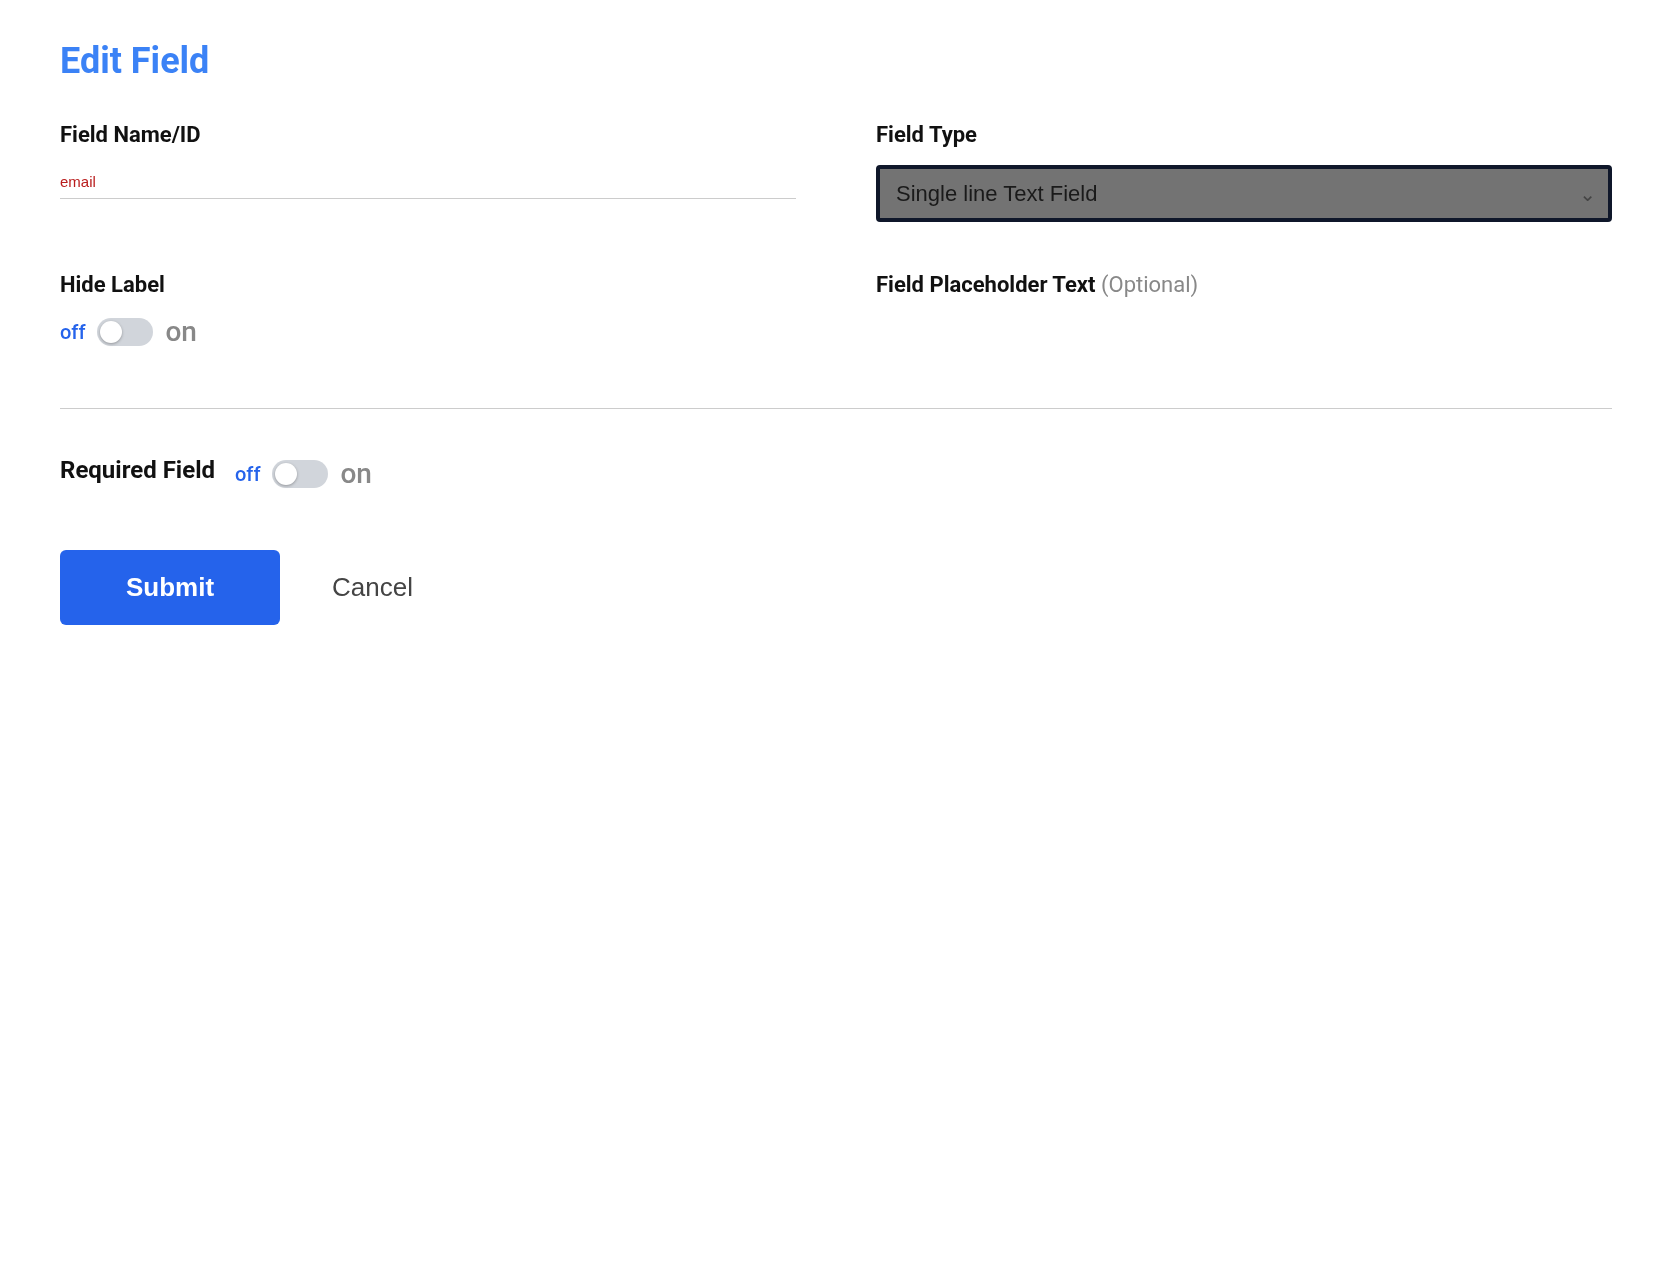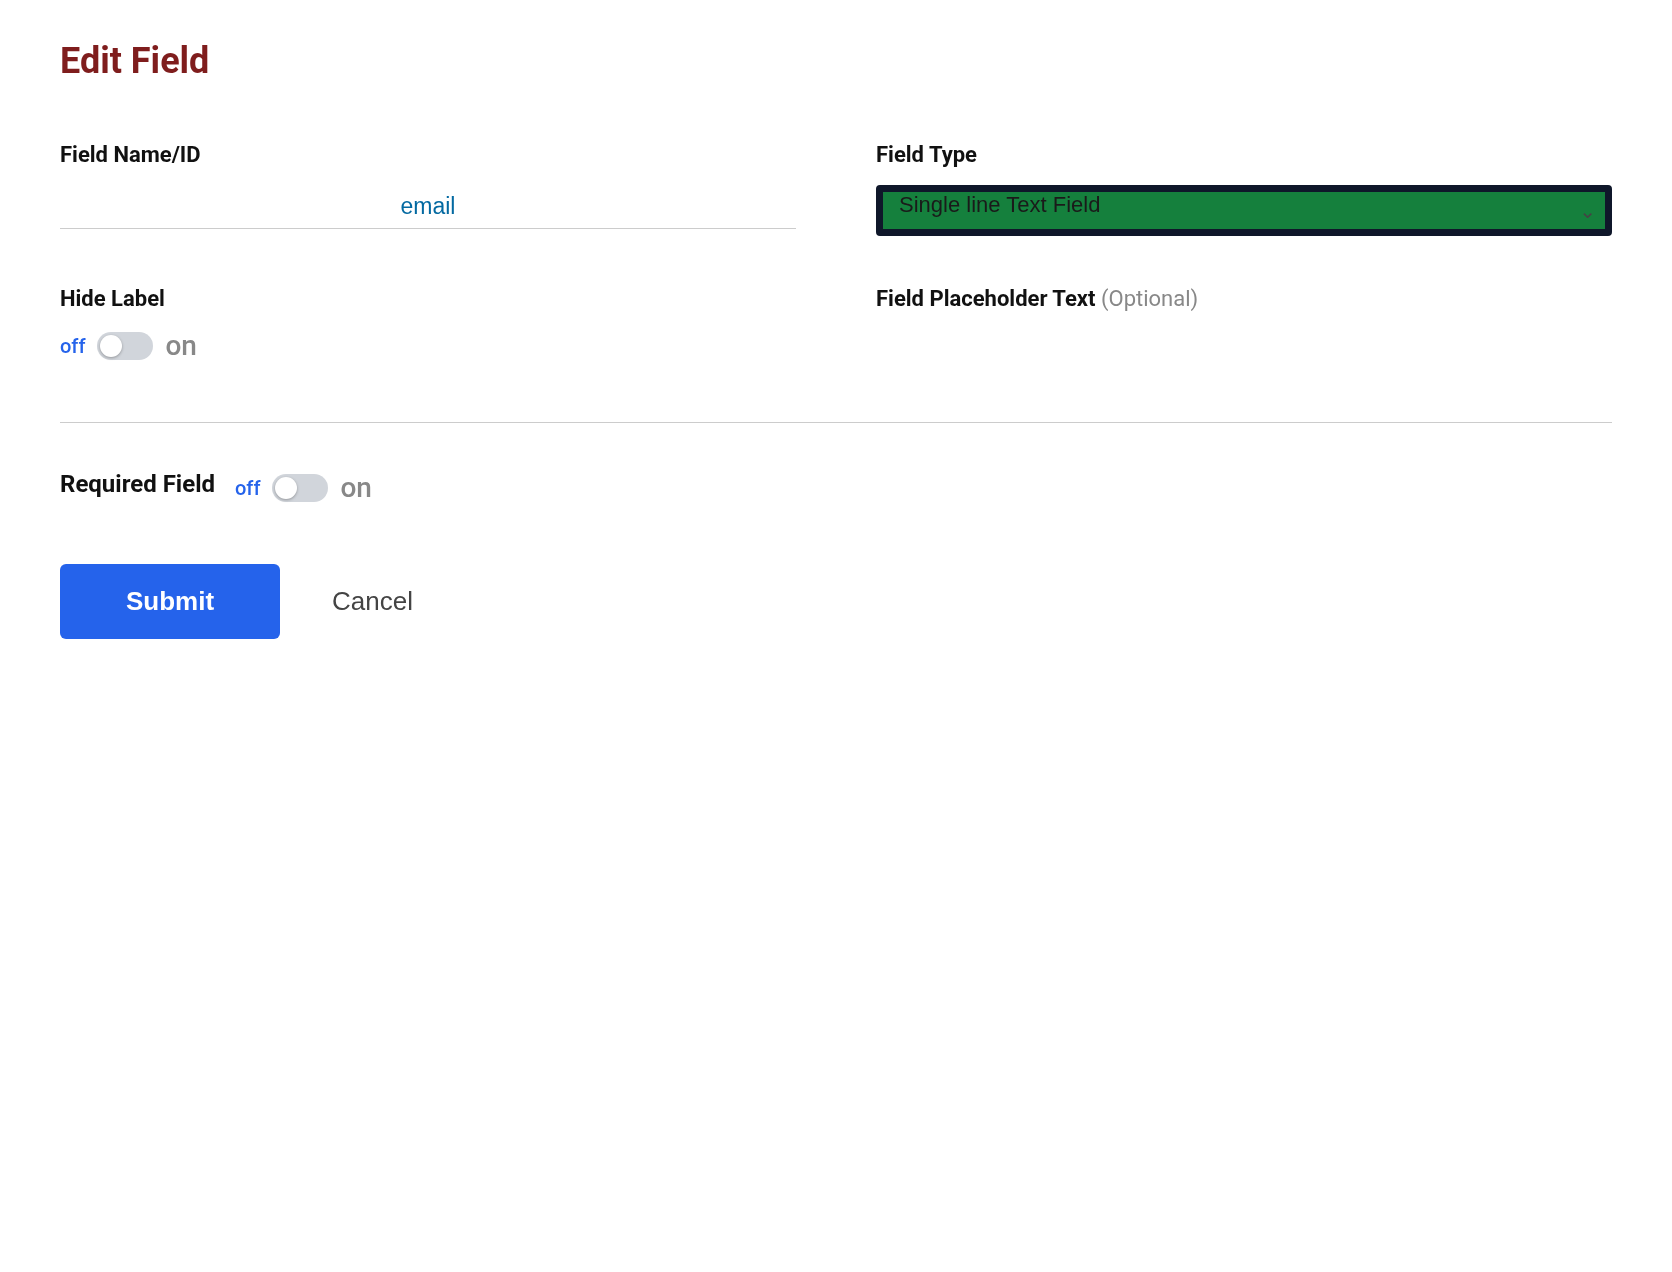--- a/index.html
+++ b/index.html
@@ -13,22 +13,22 @@
       background: #ffffff;
       color: #1a1a1a;
       width: 1672px;
       min-height: 1272px;
       padding: 40px 60px;
     }
 
     .page-title {
       font-size: 36px;
       font-weight: 700;
-      color: #7f1d1d;
-      margin-bottom: 60px;
+      color: #3b82f6;
+      margin-bottom: 40px;
     }
 
     .form-grid {
       display: grid;
       grid-template-columns: 1fr 1fr;
       gap: 0 80px;
       max-width: 1560px;
     }
 
     .form-group {
@@ -43,48 +43,47 @@
       display: block;
     }
 
     .form-label .optional {
       font-weight: 400;
       color: #888888;
     }
 
     .form-input {
       width: 100%;
-      font-size: 23px;
-      color: #0369a1;
+      font-size: 15px;
+      color: #b91c1c;
       border: none;
       border-bottom: 1.5px solid #cccccc;
       padding: 8px 0;
       outline: none;
       background: transparent;
-      text-align: center;
     }
 
     .form-input::placeholder {
       color: #aaaaaa;
     }
 
     .form-select-wrapper {
       position: relative;
       width: 100%;
     }
 
     .form-select {
       width: 100%;
       font-size: 22px;
       color: #1a1a1a;
-      border: 7px solid #0f172a;
+      border: 4px solid #0f172a;
       border-radius: 4px;
-      padding: 0 48px 12px 16px;
+      padding: 12px 48px 12px 16px;
       outline: none;
-      background: #15803d;
+      background: #737373;
       appearance: none;
       cursor: pointer;
     }
 
     .select-chevron {
       position: absolute;
       right: 16px;
       top: 50%;
       transform: translateY(-50%);
       pointer-events: none;

